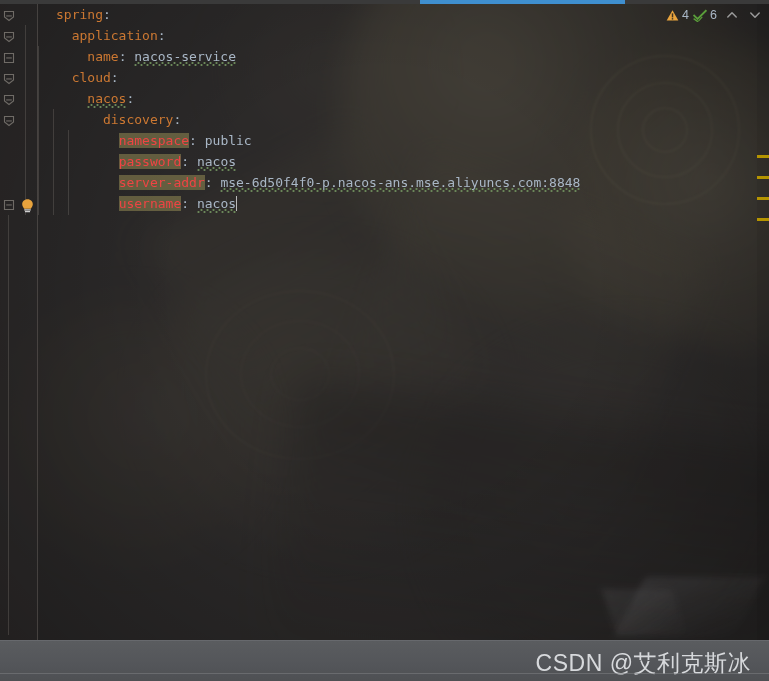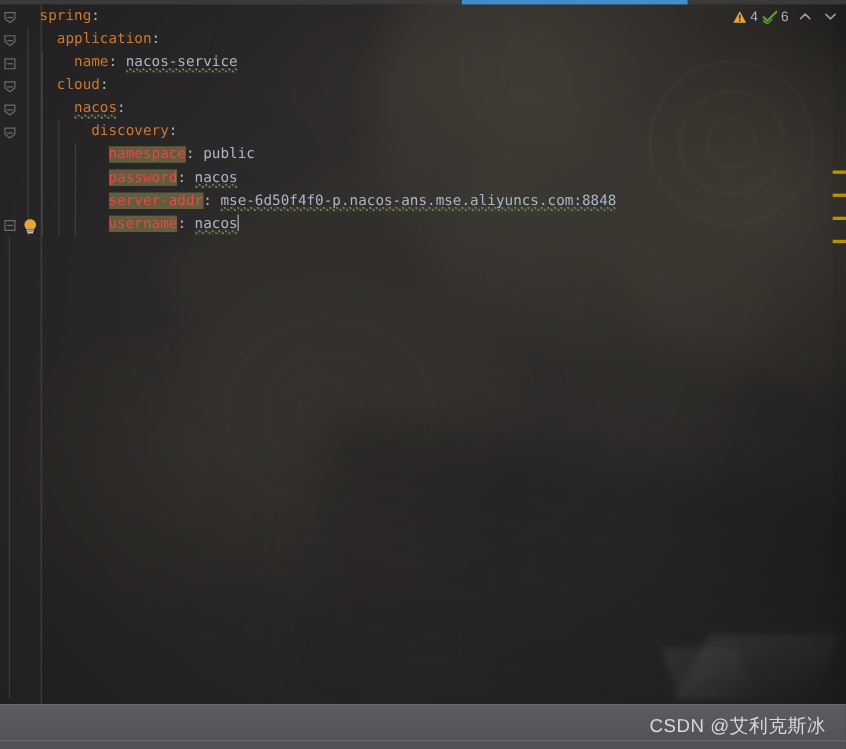--- a/index.html
+++ b/index.html
@@ -97,21 +97,21 @@
   .bulb { position:absolute; left:19px; z-index:4; width:17px; height:17px; }
 
   
   .code {
     position:absolute; left:0; top:4px; width:731px; z-index:4;
     font-family:"DejaVu Sans Mono", "Liberation Mono", monospace;
     font-size:13px;
     line-height:21px;
     white-space:pre;
   }
-  .line { position:relative; height:21px; padding-left:36px; }
+  .line { position:relative; height:21px; padding-left:12px;margin-left:44px; }
   .tok-key      { color:#cc7832; }
   .tok-key-hl   { color:#ef4444; background:rgba(148,138,84,.55); }
   .tok-punct    { color:#a9b7c6; }
   .tok-val      { color:#a9b7c6; }
   .typo {
     background-image:
       radial-gradient(circle at 1.5px 3px, #6a8759 1px, rgba(0,0,0,0) 1.2px),
       radial-gradient(circle at 4.5px 1px, #6a8759 1px, rgba(0,0,0,0) 1.2px);
     background-size:6px 4px;
     background-repeat:repeat-x;
@@ -145,21 +145,21 @@
     position:absolute; left:0; bottom:0; width:769px; height:41px; z-index:7;
     background:linear-gradient(to bottom, #5a5c5f 0%, #54565a 55%, #4e5053 100%);
     border-top:1px solid rgba(120,122,126,.6);
   }
   .wm-band:after {
     content:""; position:absolute; left:0; bottom:7px; width:769px; height:1px;
     background:rgba(125,127,131,.55);
   }
   .wm-text {
     position:absolute; right:18px; top:7px;
-    color:#d7d9dc; font-size:17px; letter-spacing:.5px;
+    color:#d7d9dc; font-size:23px; letter-spacing:.5px;
     font-family:"Liberation Sans", sans-serif;
   }
   .wm-streak {
     position:absolute; z-index:6; background:linear-gradient(to bottom right, rgba(190,190,195,.10), rgba(0,0,0,0));
     filter:blur(3px);
   }
   .ws1 { width:120px; height:60px; right:20px; bottom:44px; transform:skewX(-28deg); }
   .ws2 { width:70px;  height:46px; right:90px; bottom:46px; transform:skewX(18deg); }
 </style>
 </head>

